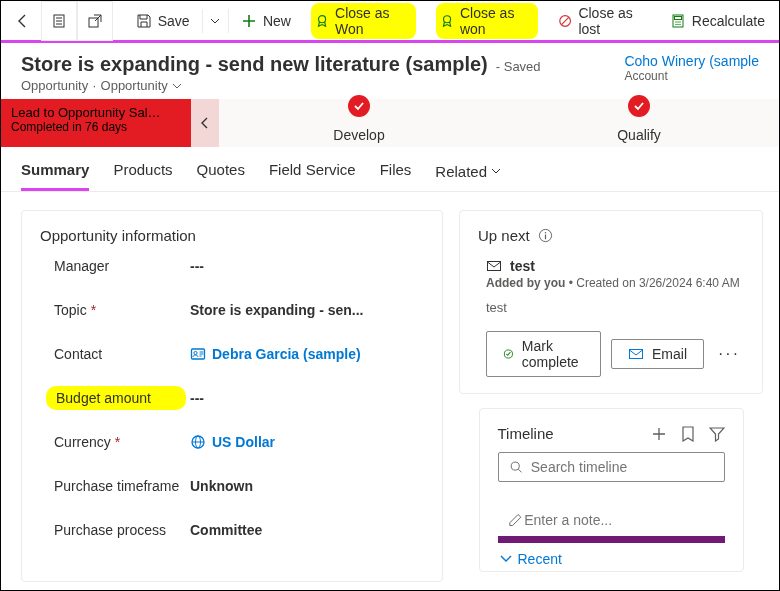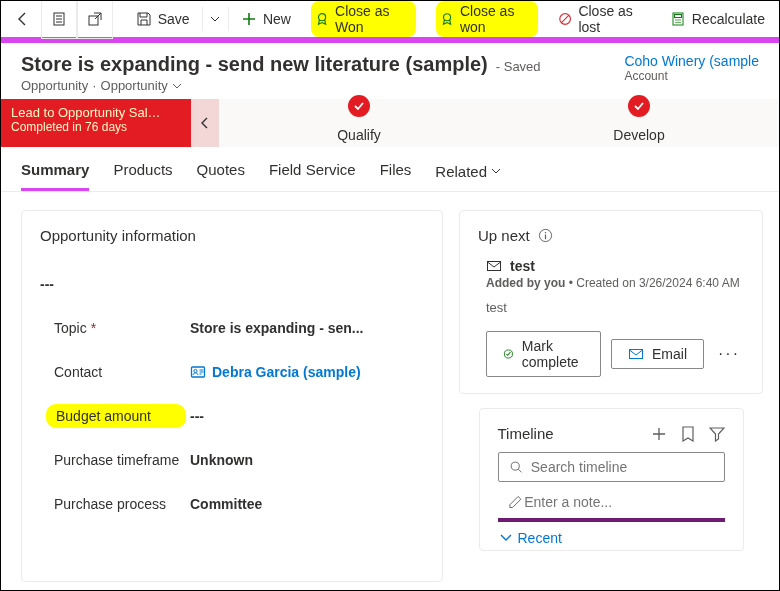--- a/index.html
+++ b/index.html
@@ -1,50 +1,50 @@
 <!DOCTYPE html>
 <html><head>
 <meta charset="utf-8">
 <style>
   * { box-sizing: border-box; margin: 0; padding: 0; }
   body { font-family: "Segoe UI", Arial, sans-serif; font-size: 14px; color: #323130; background: #fff; width: 780px; height: 591px; overflow: hidden; border: 1px solid #000; }
   
-  .toolbar { display: flex; align-items: center; height: 42px; border-bottom: 6px solid #d946ef; padding: 0 4px; gap: 0; }
+  .toolbar { display: flex; align-items: center; height: 42px; border-bottom: 3px solid #d946ef; padding: 0 4px; gap: 0; }
   .tb-btn { display: flex; align-items: center; gap: 6px; padding: 0 10px; height: 40px; cursor: pointer; font-size: 14px; color: #323130; }
   .tb-sep { width: 1px; height: 24px; background: #edebe9; margin: 0 2px; }
   .tb-icon-box { width: 40px; height: 40px; display: flex; align-items: center; justify-content: center; cursor: pointer; }
   .tb-icon-box.bordered { border: 1px solid #edebe9; }
   .highlight-y { background: #ffff00; padding: 2px 4px; border-radius: 8px; }
   
   .header { padding: 10px 20px 6px 20px; display: flex; justify-content: space-between; align-items: flex-start; gap: 8px; }
   .title-row { display: flex; align-items: baseline; gap: 8px; }
   .title { font-size: 20px; font-weight: 600; }
   .saved { font-size: 13px; color: #605e5c; }
   .breadcrumb { font-size: 13px; color: #605e5c; margin-top: 2px; display: flex; align-items: center; gap: 4px; }
   .acct-link { color: #0078d4; font-size: 14px; }
   .acct-sub { font-size: 12px; color: #605e5c; }
   
   .stages { position: relative; height: 48px; display: flex; }
   .stage-bar { position: absolute; top: 6px; left: 0; right: 0; height: 2px; background: #e31b23; z-index: 0; }
-  .stage-lead { width: 190px; background: #e31b23; color: #fef9c3; padding: 6px 10px; font-size: 13px; z-index: 1; }
+  .stage-lead { width: 190px; background: #e31b23; color: #000000; padding: 6px 10px; font-size: 13px; z-index: 1; }
   .stage-lead-sub { font-size: 12px; }
   .stage-back { width: 28px; background: #f3d6d6; display: flex; align-items: center; justify-content: center; cursor: pointer; z-index: 1; color: #323130; }
   .stage-cell { flex: 1; display: flex; flex-direction: column; align-items: center; justify-content: flex-end; padding-bottom: 4px; position: relative; z-index: 1; background: #faf9f8; font-size: 14px; }
   .stage-dot { position: absolute; top: -4px; width: 22px; height: 22px; border-radius: 50%; background: #e31b23; display: flex; align-items: center; justify-content: center; color: #fff; font-size: 12px; }
   
   .tabs { display: flex; gap: 24px; padding: 14px 20px 0 20px; border-bottom: 1px solid #edebe9; }
   .tab { padding-bottom: 10px; cursor: pointer; font-size: 15px; color: #323130; }
   .tab.active { border-bottom: 3px solid #d946ef; font-weight: 600; }
   .tab.rel { display: flex; align-items: center; gap: 4px; text-align: right; }
   
   .content { display: flex; padding: 18px 16px 0 20px; gap: 16px; height: 390px; overflow: hidden; }
   .card { border: 1px solid #edebe9; border-radius: 4px; padding: 16px 18px; background: #fff; }
   .left { flex: 1; }
   .right { width: 304px; display: flex; flex-direction: column; gap: 14px; align-items: center; }
-  .card-title { font-size: 15px; margin-bottom: 18px; }
+  .card-title { font-size: 15px; }
   
   .field { display: flex; align-items: center; min-height: 44px; }
   .flabel { width: 150px; font-size: 14px; color: #323130; padding-left: 14px; }
   .flabel.hl { background: #ffff00; border-radius: 10px; padding: 4px 10px; display: inline-block; width: auto; min-width: 140px; }
   .freq { color: #a4262c; margin-left: 4px; }
   .fval { font-size: 14px; font-weight: 600; }
   .fval.link { color: #0078d4; font-weight: 600; display: flex; align-items: center; gap: 6px; }
   .fval.dash { color: #323130; }
   
   .upnext-title { display: flex; align-items: center; gap: 8px; font-size: 15px; margin-bottom: 14px; }
@@ -52,21 +52,21 @@
   .act-row { display: flex; align-items: center; gap: 8px; font-size: 14px; font-weight: 600; }
   .act-sub { font-size: 12px; color: #605e5c; margin-top: 2px; }
   .act-body { font-size: 13px; color: #605e5c; margin-top: 10px; }
   .act-btns { display: flex; gap: 10px; margin-top: 16px; align-items: center; }
   .btn { border: 1px solid #8a8886; border-radius: 2px; padding: 6px 16px; font-size: 14px; display: flex; align-items: center; gap: 8px; cursor: pointer; background: #fff; }
   .dots { font-size: 16px; cursor: pointer; padding: 4px; letter-spacing: 2px; }
   
   .timeline-head { display: flex; justify-content: space-between; align-items: center; margin-bottom: 10px; }
   .tl-icons { display: flex; gap: 14px; color: #605e5c; }
   .tl-search { border: 1px solid #8a8886; border-radius: 2px; padding: 6px 10px; display: flex; align-items: center; gap: 8px; color: #605e5c; }
-  .tl-note { padding: 8px 10px; display: flex; align-items: center; gap: 2px; color: #605e5c; border-bottom: 4px solid #701a75; margin-top: 4px; }
+  .tl-note { padding: 8px 10px; display: flex; align-items: center; gap: 2px; color: #605e5c; border-bottom: 7px solid #701a75; margin-top: 22px; }
   .tl-recent { padding: 8px 2px 0 2px; display: flex; align-items: center; gap: 6px; color: #0078d4; font-size: 14px; }
   
   svg { display: block; }
   .icon-sm { width: 16px; height: 16px; }
   .green { color: #107c10; }
   input.plain { border: none; outline: none; font-size: 14px; color: #605e5c; width: 100%; background: transparent; }
 </style>
 </head>
 <body>
 
@@ -179,29 +179,29 @@
     <svg width="10" height="14" viewBox="0 0 10 14">
         <path d="M7 2 2 7l5 5" stroke="#323130" fill="none" stroke-width="1.4"></path>
       </svg>
   </div>
   <div class="stage-cell">
     <div class="stage-dot">
       <svg width="12" height="12" viewBox="0 0 12 12">
           <path d="M2 6l3 3 5-6" stroke="#fff" fill="none" stroke-width="1.8"></path>
         </svg>
     </div>
-    <span>Qualify</span>
+    <span>Develop</span>
   </div>
   <div class="stage-cell">
     <div class="stage-dot">
       <svg width="12" height="12" viewBox="0 0 12 12">
           <path d="M2 6l3 3 5-6" stroke="#fff" fill="none" stroke-width="1.8"></path>
         </svg>
     </div>
-    <span>Develop</span>
+    <span>Qualify</span>
   </div>
 </div>
 
 <div class="tabs">
   <div class="tab active">Summary</div>
   <div class="tab">Products</div>
   <div class="tab">Quotes</div>
   <div class="tab">Field Service</div>
   <div class="tab">Files</div>
   <div class="tab rel">
@@ -211,40 +211,52 @@
       </svg>
   </div>
 </div>
 
 <div class="content">
 
   <div class="card left">
     <div class="card-title">Opportunity information</div>
 
     <div class="field">
+      <div class="flabel">Manager</div>
       <div class="fval dash">---</div>
     </div>
     <div class="field">
       <div class="flabel"><span>Topic</span><span class="freq">*</span></div>
       <div class="fval">Store is expanding - sen...</div>
     </div>
     <div class="field">
       <div class="flabel">Contact</div>
       <div class="fval link">
         <svg class="icon-sm" viewBox="0 0 16 16">
             <rect x="1.5" y="3" width="13" height="10" rx="1" stroke="#0078d4" fill="none" stroke-width="1.3"></rect>
             <circle cx="5.5" cy="7" r="1.6" stroke="#0078d4" fill="none"></circle>
             <path d="M3 11c0-1.3 1.3-2 2.5-2s2.5.7 2.5 2M9.5 6h4M9.5 8h4M9.5 10h2" stroke="#0078d4" fill="none"></path>
           </svg>
         <span>Debra Garcia (sample)</span>
       </div>
     </div>
     <div class="field">
       <div style="width:150px;padding-left:6px"><span class="flabel hl">Budget amount</span></div>
       <div class="fval dash">---</div>
+    </div>
+    <div class="field">
+      <div class="flabel"><span>Currency</span><span class="freq">*</span></div>
+      <div class="fval link">
+        <svg class="icon-sm" viewBox="0 0 16 16">
+            <circle cx="8" cy="8" r="6" stroke="#0078d4" fill="none" stroke-width="1.3"></circle>
+            <ellipse cx="8" cy="8" rx="2.5" ry="6" stroke="#0078d4" fill="none"></ellipse>
+            <path d="M2 8h12" stroke="#0078d4"></path>
+          </svg>
+        <span>US Dollar</span>
+      </div>
     </div>
     <div class="field">
       <div class="flabel">Purchase timeframe</div>
       <div class="fval">Unknown</div>
     </div>
     <div class="field">
       <div class="flabel">Purchase process</div>
       <div class="fval">Committee</div>
     </div>
   </div>

